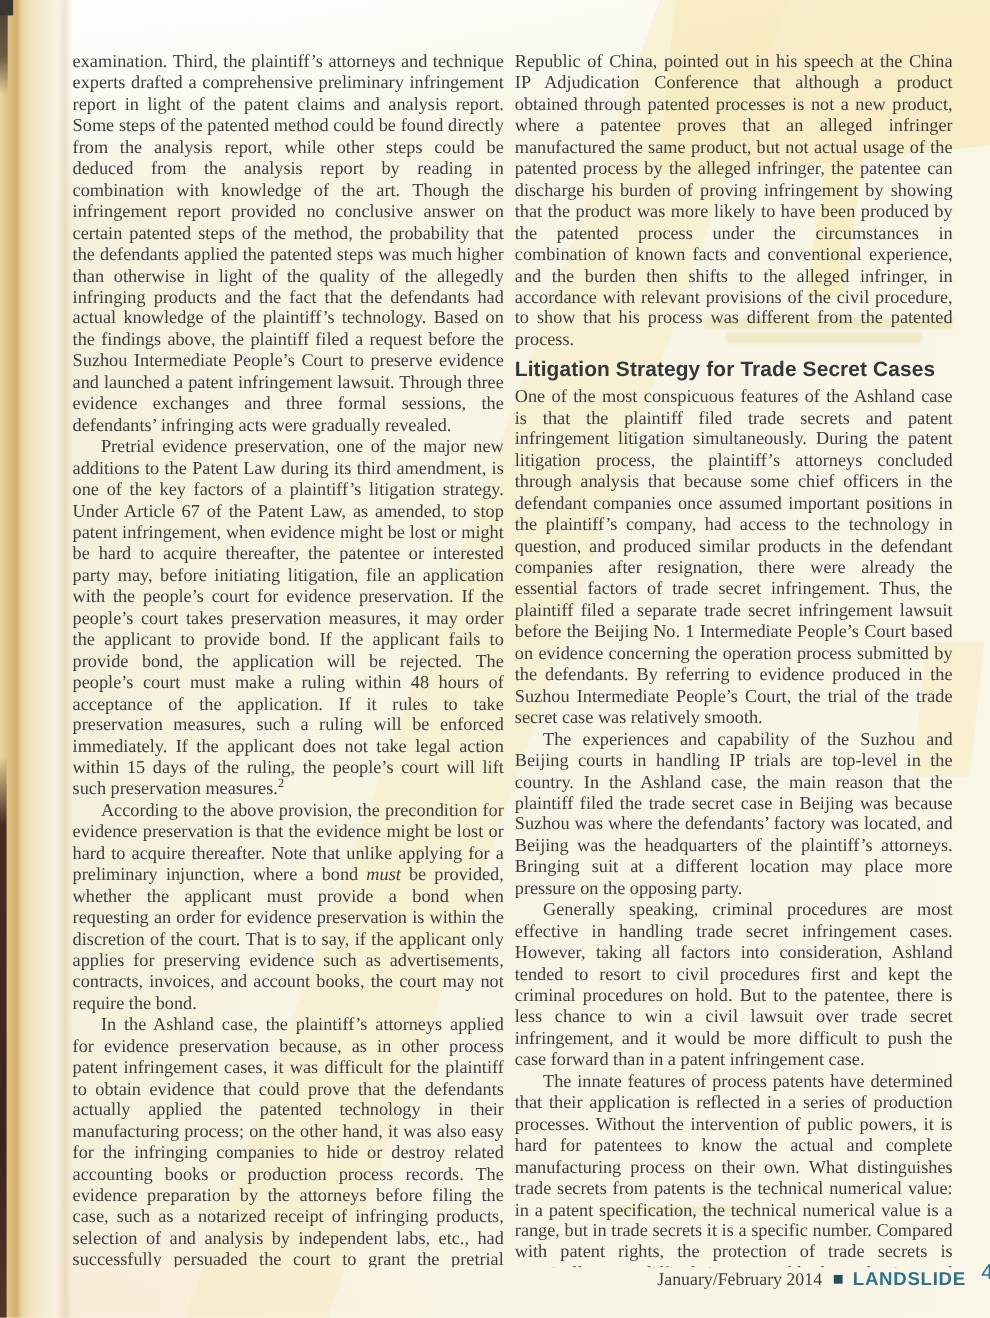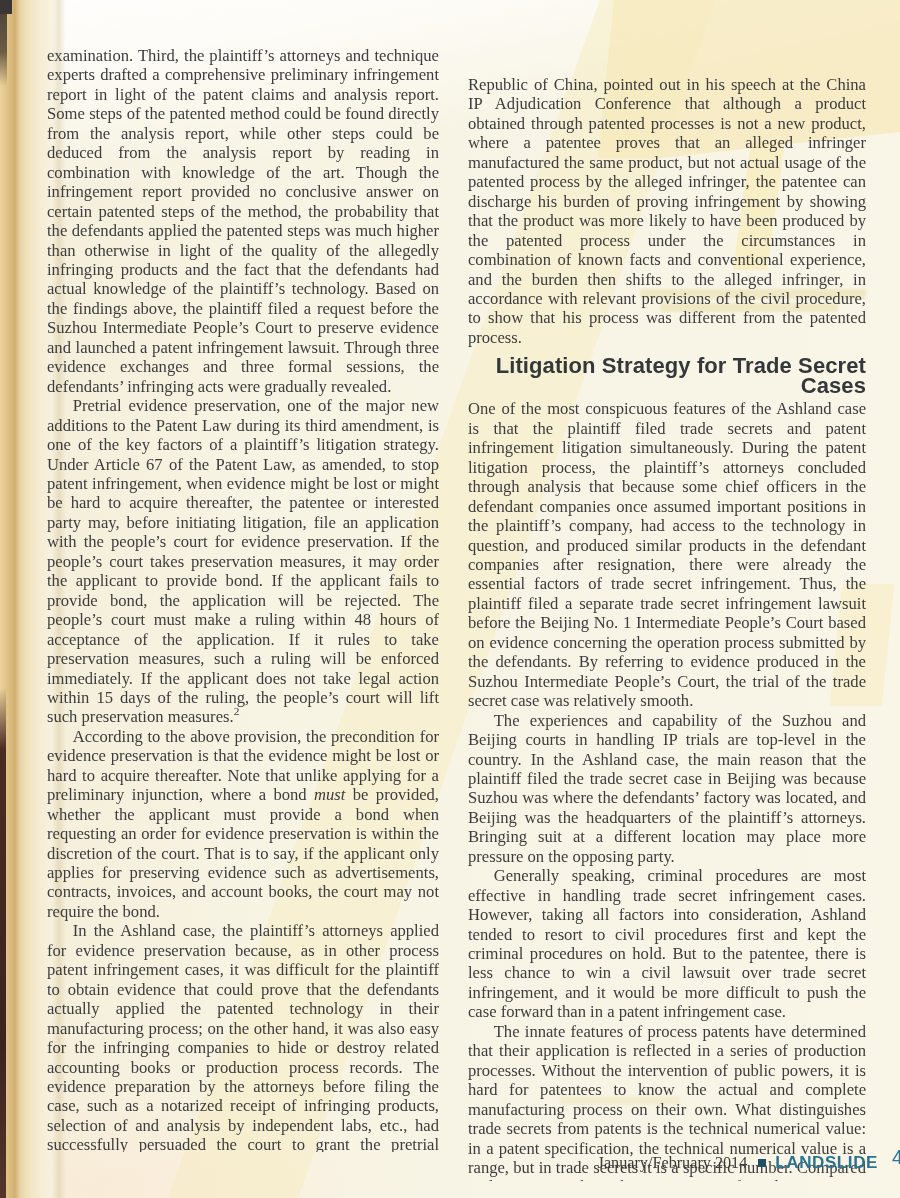--- a/index.html
+++ b/index.html
@@ -63,31 +63,31 @@
   .ghost-line{background:#e4d58f;opacity:.38;filter:blur(1px);position:absolute;}
   .ghost-1{left:640px;top:289px;width:226px;height:10px;}
   .ghost-2{left:660px;top:303px;width:178px;height:9px;}
   .ghost-3{left:560px;top:1096px;width:120px;height:9px;opacity:.25;}
   
   .col{
     position:absolute;top:46px;height:1106px;overflow:hidden;
     font-size:16.6px;line-height:19.45px;color:#3d3c3e;
     text-align:justify;
   }
-  .col-left{left:47px;width:392px;}
-  .col-right{left:468px;width:398px;margin-top:29px;}
+  .col-left{left:66px;width:392px;}
+  .col-right{left:468px;width:398px;}
   .col p{margin:0;}
   .col p.indent{text-indent:1.55em;}
   .col sup{font-size:68%;vertical-align:super;line-height:0;}
   .section-heading{
     font-family:"Liberation Sans", sans-serif;
-    font-weight:700;font-size:22px;line-height:20px;
+    font-weight:700;font-size:19px;line-height:20px;
     color:#34383b;letter-spacing:.1px;
     margin:9px 0 3px 0 !important;
-    text-align:right;
+    text-align:left;
   }
   
   .footer{
     position:absolute;top:1146px;right:-7px;
     white-space:nowrap;text-align:right;
   }
   .footer .issue{
     font-family:"Liberation Serif", serif;
     font-size:16.2px;color:#3c3b3a;
   }

